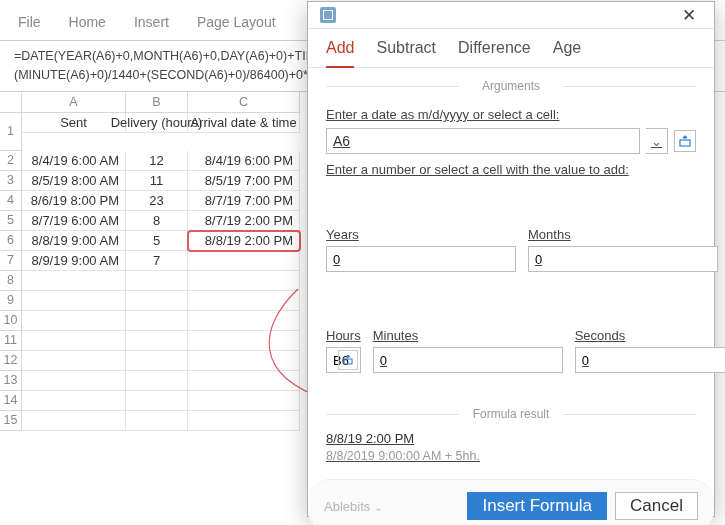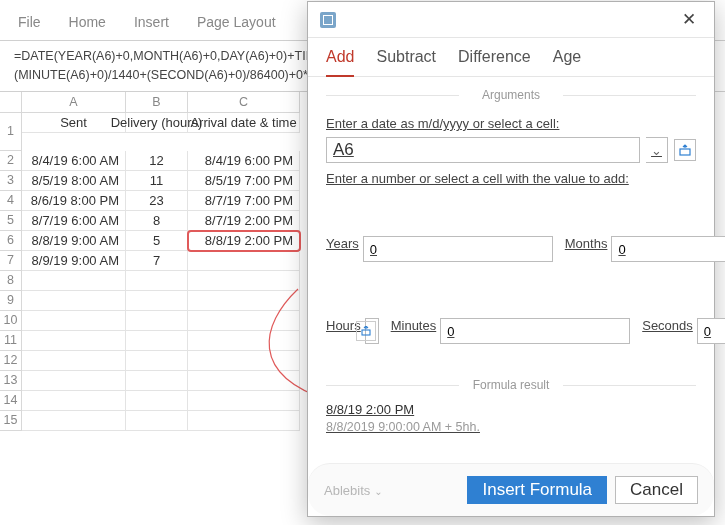--- a/index.html
+++ b/index.html
@@ -115,36 +115,36 @@
   }
   .section-label::before, .section-label::after {
     content:""; position:absolute; top:50%; width:36%; height:1px; background:#e4e4e4;
   }
   .section-label::before{left:0;} .section-label::after{right:0;}
   .dlg-body { padding: 4px 18px 16px 18px; font-size:13px; color:#444;text-decoration:underline; }
   .field-label { margin:8px 0 6px 0; }
   .input-row { display:flex; align-items:center; gap:6px;}
   .txt {
     height:26px; border:1px solid #bcbcbc; padding:0 6px;
-    font-size:17px; color:#333; flex:1; background:#fff;
+    font-size:14px; color:#333; flex:1; background:#fff;
   }
   .select-caret {
     width:22px;height:26px;border:1px solid #bcbcbc;border-left:none;
     display:flex;align-items:center;justify-content:center;color:#666;
   }
   .range-btn {
     width:22px;height:22px;border:1px solid #bcbcbc;
     display:flex;align-items:center;justify-content:center;cursor:pointer;
   }
   .range-btn svg{display:block;}
   .grid4 {
     display:grid; grid-template-columns:repeat(4, 1fr);
     gap:12px 12px; margin-top:6px;
   }
-  .fcell { display:flex; flex-direction:row; gap:4px;margin-top:44px;}
+  .fcell { display:flex; flex-direction:column; gap:4px;margin-top:44px;}
   .mini { height:26px; border:1px solid #bcbcbc; padding:0 6px; font-size:13px;}
   .hours-wrap { position:relative; }
   .hours-wrap .range-btn{
     position:absolute; right:3px; top:3px; height:20px; width:20px; border:1px solid #ccc;
   }
   .result-box { margin-top:4px; }
   .result-main{font-size:13px;color:#333;}
   .result-sub{font-size:12.5px;color:#9a9a9a;margin-top:3px;}
   .dlg-footer{
     margin-top:auto;

